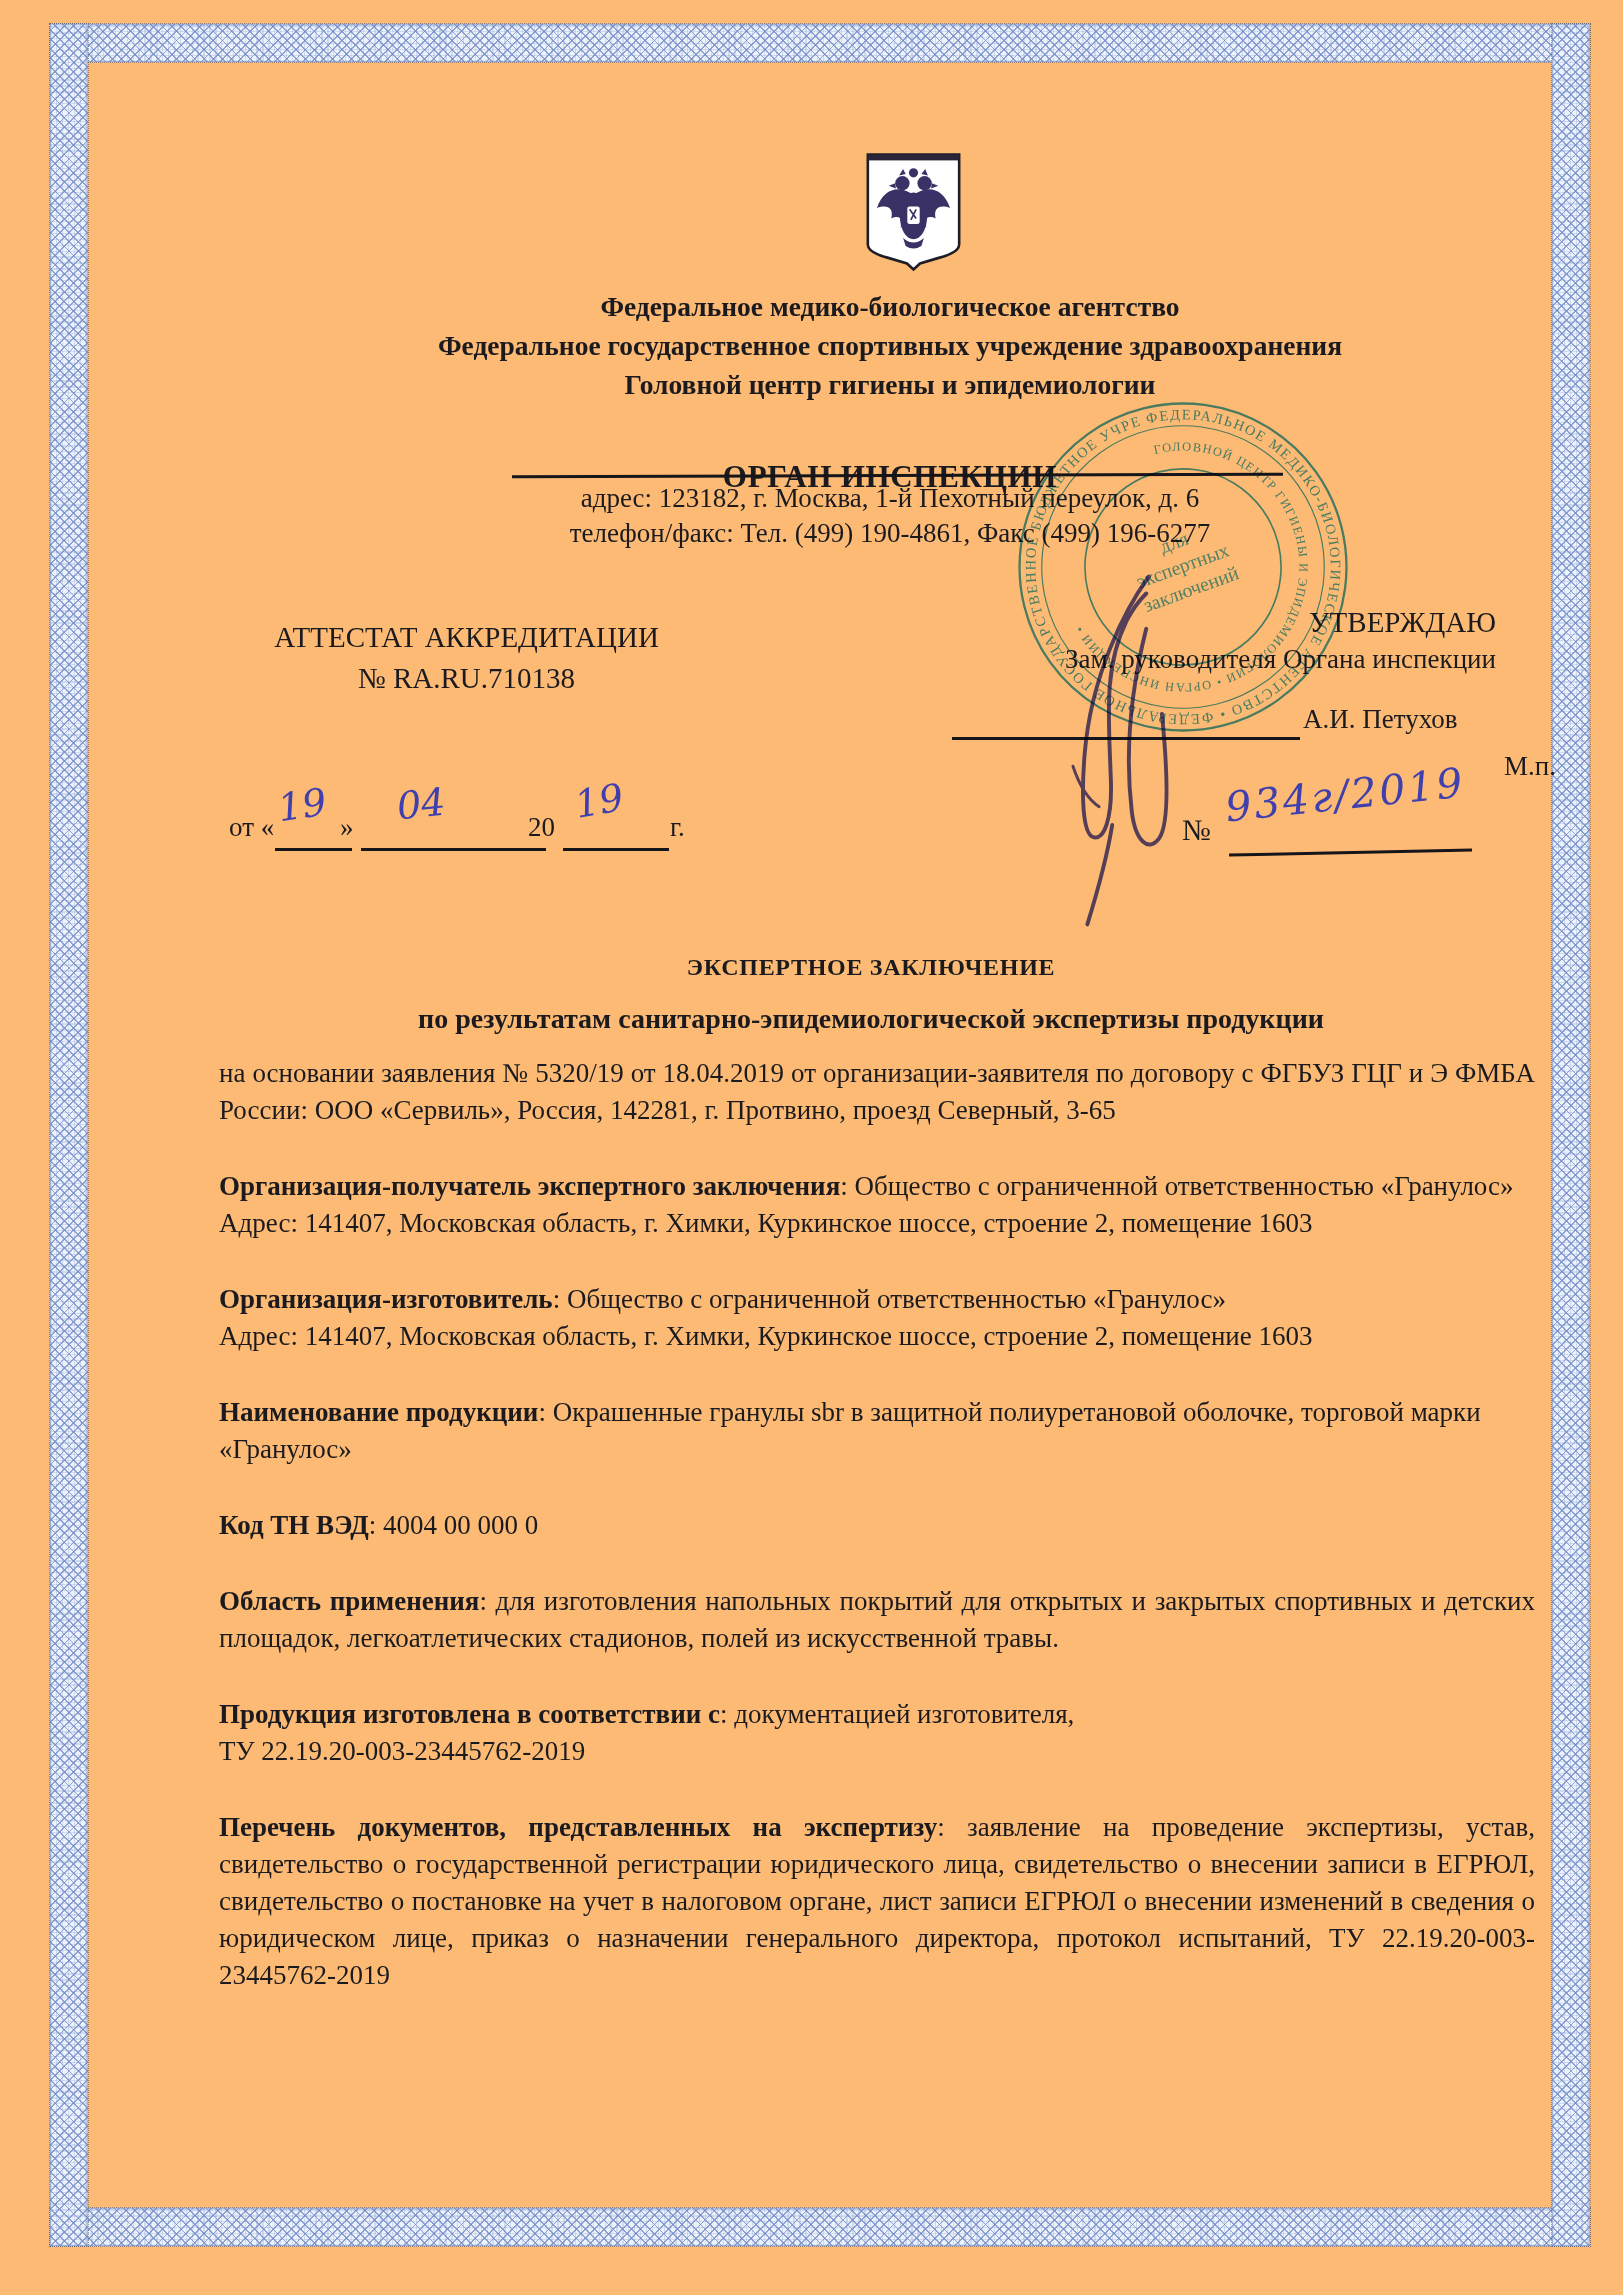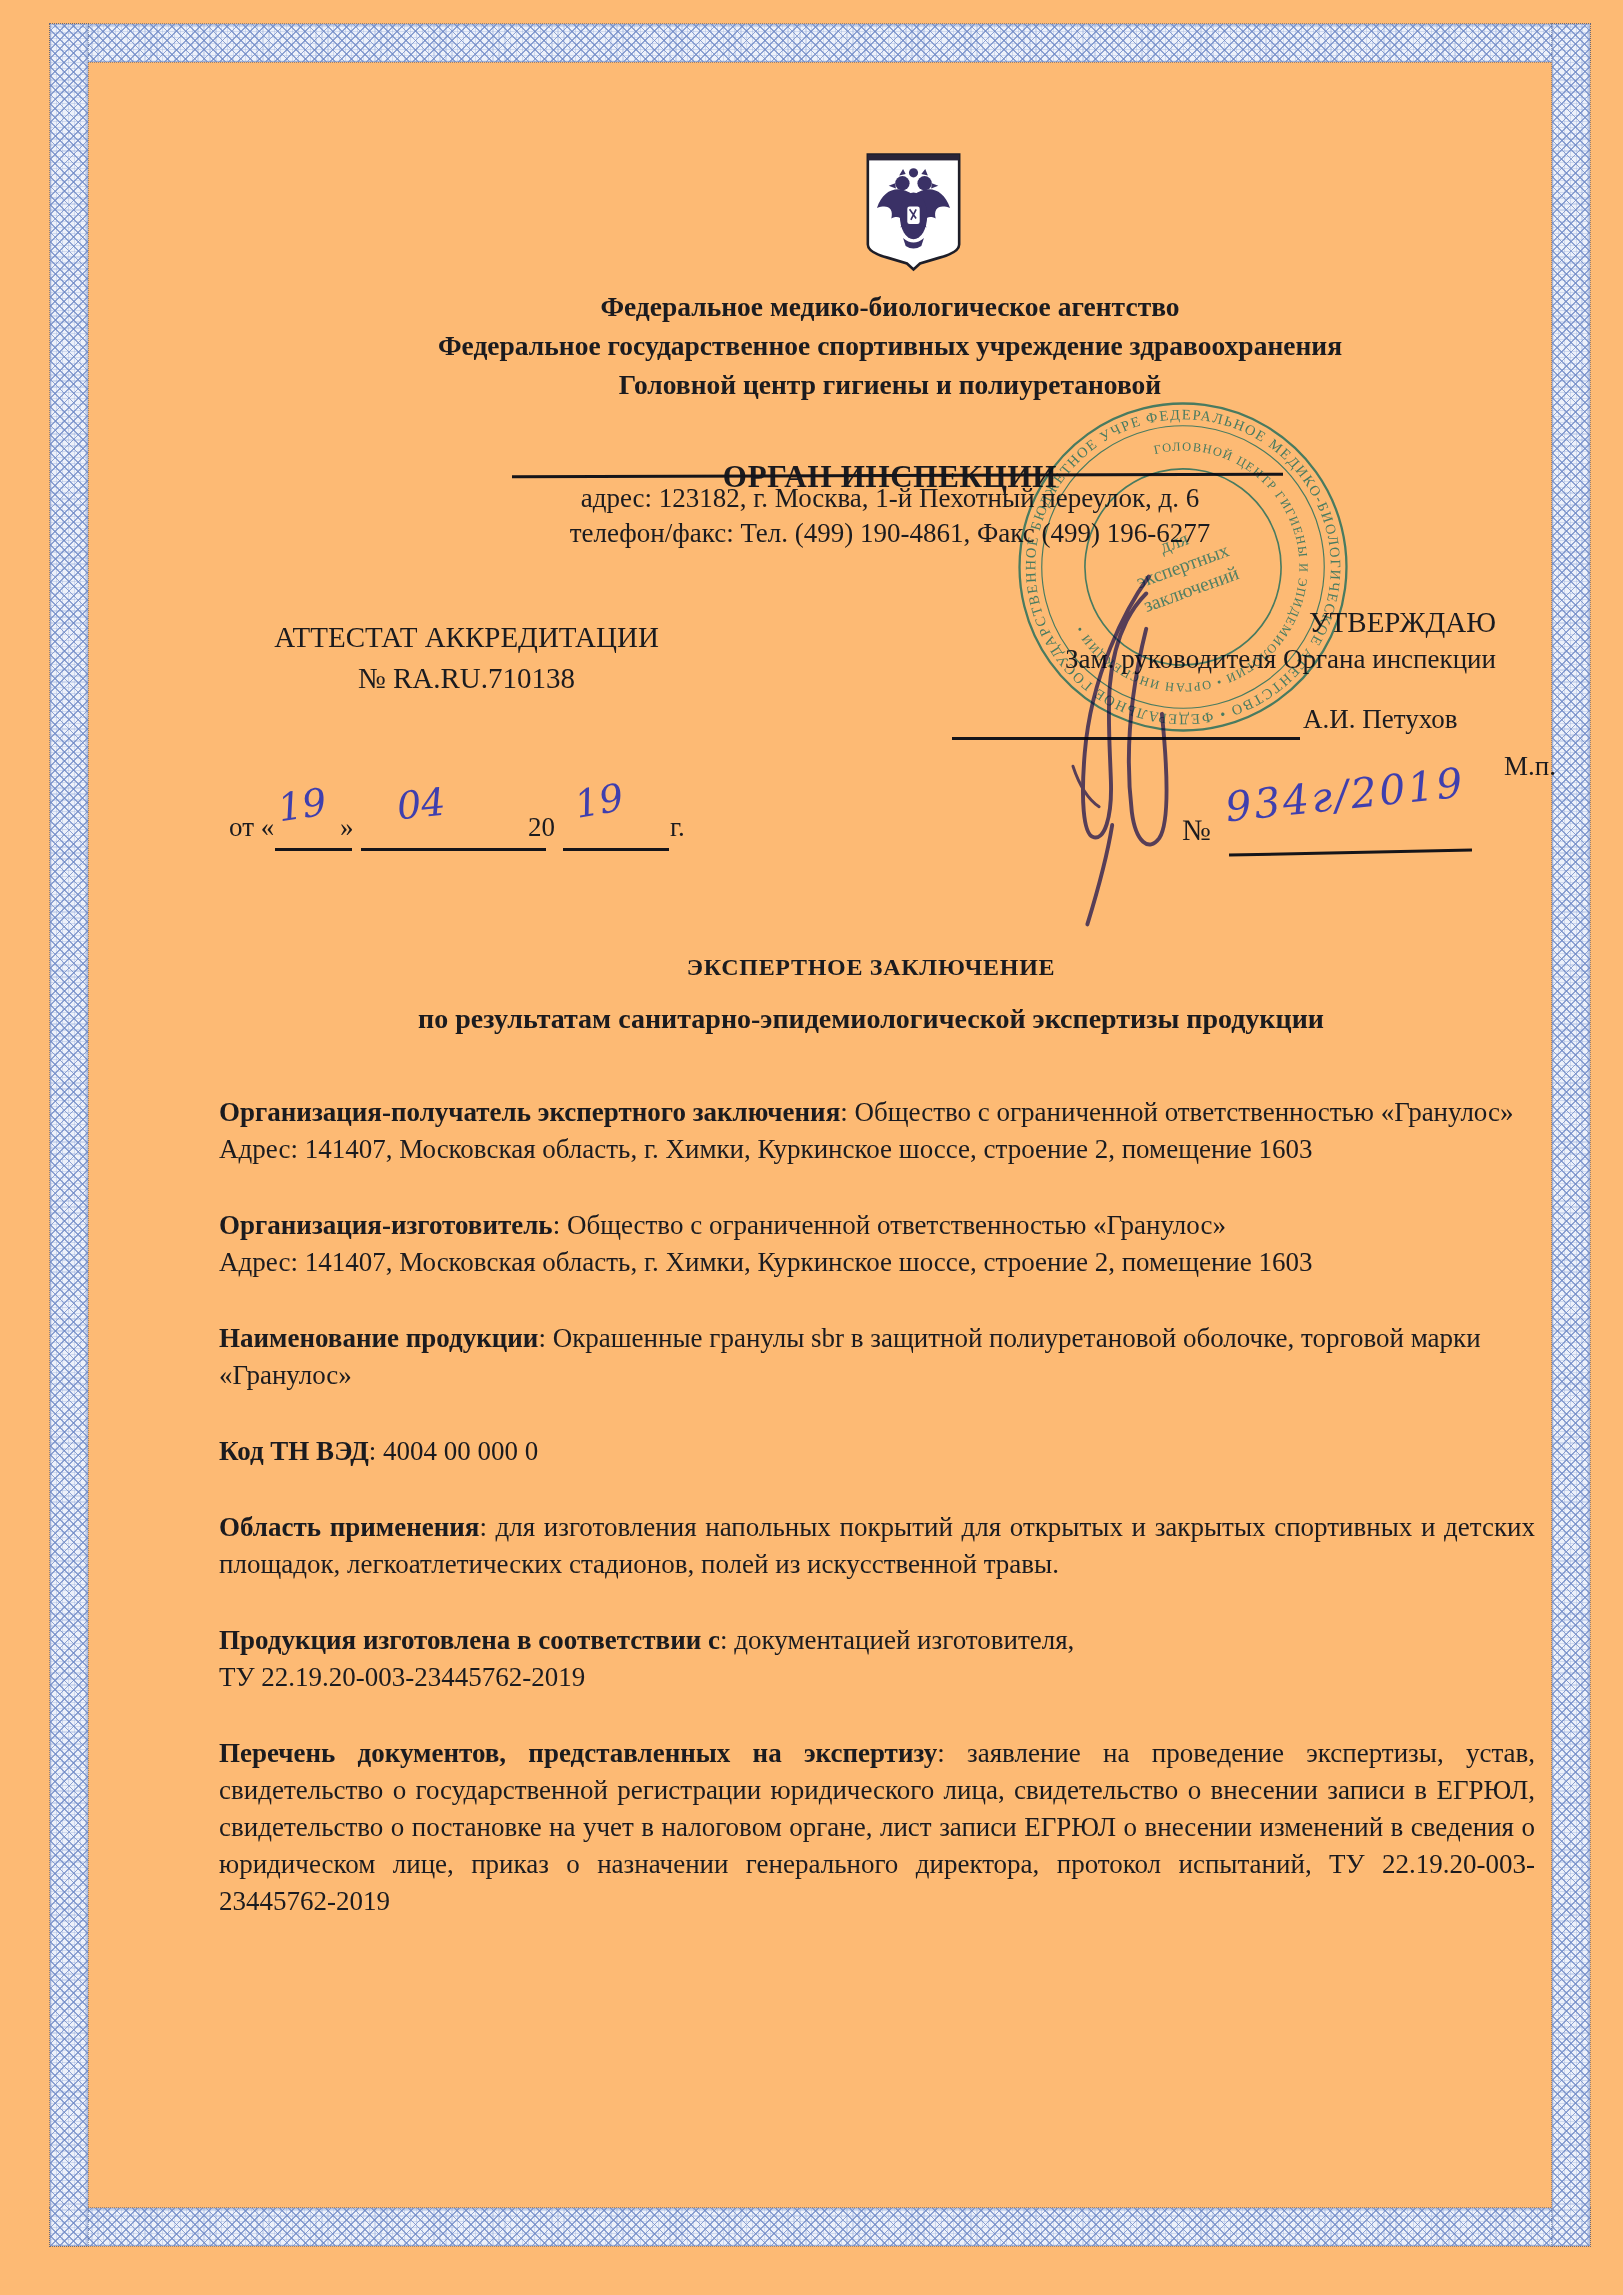--- a/index.html
+++ b/index.html
@@ -88,21 +88,21 @@
       <circle cx="82" cy="38" r="7"></circle>
       <path d="M60,42 l6,-10 4,8 z M94,40 l6,-8 4,10 z"></path>
       <path d="M66,138 Q82,152 98,138 L94,150 Q82,158 70,150 Z"></path>
     </g>
     <rect x="71" y="88" width="22" height="30" rx="5" fill="#ffffff" stroke="#3a3166" stroke-width="3"></rect>
     <path d="M76,94 l10,14 M86,94 l-8,16" stroke="#3a3166" stroke-width="2.5"></path>
   </svg>
 
   <div class="abs colcenter-b h-org" style="top:291px">Федеральное медико-биологическое агентство</div>
   <div class="abs colcenter-b h-org" style="top:330px">Федеральное государственное спортивных учреждение здравоохранения</div>
-  <div class="abs colcenter-b h-org" style="top:369px">Головной центр гигиены и полиуретановой</div>
+  <div class="abs colcenter-b h-org" style="top:369px">Головной центр гигиены и эпидемиологии</div>
 
   <div class="abs colcenter-b h-organ" style="top:437px">ОРГАН ИНСПЕКЦИИ</div>
   <div class="rule" style="left:512px;top:474px;width:771px;transform:rotate(-0.2deg);"></div>
 
   <div class="abs colcenter-b h-addr" style="top:483px">адрес: 123182, г. Москва, 1-й Пехотный переулок, д. 6</div>
   <div class="abs colcenter-b h-addr" style="top:518px">телефон/факс: Тел. (499) 190-4861, Факс (499) 196-6277</div>
 
   <div class="abs caps" style="left:219px;top:621px;width:495px;text-align:center;">АТТЕСТАТ АККРЕДИТАЦИИ</div>
   <div class="abs caps" style="left:219px;top:662px;width:495px;text-align:center;">№ RA.RU.710138</div>
 
@@ -124,20 +124,21 @@
   <div class="rule" style="left:563px;top:848px;width:106px;"></div>
 
   <div class="abs" style="left:1182px;top:813px;font-size:30px;">№</div>
   <span class="abs hw" style="left:1225px;top:771px;font-size:41px;transform:rotate(-6deg);letter-spacing:2.6px;">934г/2019</span>
   <div class="rule" style="left:1229px;top:851px;width:243px;transform:rotate(-1.2deg);"></div>
 
   <div class="abs colcenter-a title" style="top:954px">ЭКСПЕРТНОЕ ЗАКЛЮЧЕНИЕ</div>
   <div class="abs colcenter-a subtitle" style="top:1003px">по результатам санитарно-эпидемиологической экспертизы продукции</div>
 
   <div class="paras" id="paras">
+      <p class="para gap-none just">на основании заявления № 5320/19 от 18.04.2019 от организации-заявителя по договору с ФГБУЗ ГЦГ и Э ФМБА России: ООО «Сервиль», Россия, 142281, г. Протвино, проезд Северный, 3-65</p>
       <p class="para gap-large"><b>Организация-получатель экспертного заключения</b>: Общество с ограниченной ответственностью «Гранулос»</p>
       <p class="para gap-none">Адрес: 141407, Московская область, г. Химки, Куркинское шоссе, строение 2, помещение 1603</p>
       <p class="para gap-large"><b>Организация-изготовитель</b>: Общество с ограниченной ответственностью «Гранулос»</p>
       <p class="para gap-none">Адрес: 141407, Московская область, г. Химки, Куркинское шоссе, строение 2, помещение 1603</p>
       <p class="para gap-large"><b>Наименование продукции</b>: Окрашенные гранулы sbr в защитной полиуретановой оболочке, торговой марки «Гранулос»</p>
       <p class="para gap-large"><b>Код ТН ВЭД</b>: 4004 00 000 0</p>
       <p class="para gap-large just"><b>Область применения</b>: для изготовления напольных покрытий для открытых и закрытых спортивных и детских площадок, легкоатлетических стадионов, полей из искусственной травы.</p>
       <p class="para gap-large"><b>Продукция изготовлена в соответствии с</b>: документацией изготовителя,</p>
       <p class="para gap-none">ТУ 22.19.20-003-23445762-2019</p>
       <p class="para gap-large just"><b>Перечень документов, представленных на экспертизу</b>: заявление на проведение экспертизы, устав, свидетельство о государственной регистрации юридического лица, свидетельство о внесении записи в ЕГРЮЛ, свидетельство о постановке на учет в налоговом органе, лист записи ЕГРЮЛ о внесении изменений в сведения о юридическом лице, приказ о назначении генерального директора, протокол испытаний, ТУ 22.19.20-003-23445762-2019</p>

